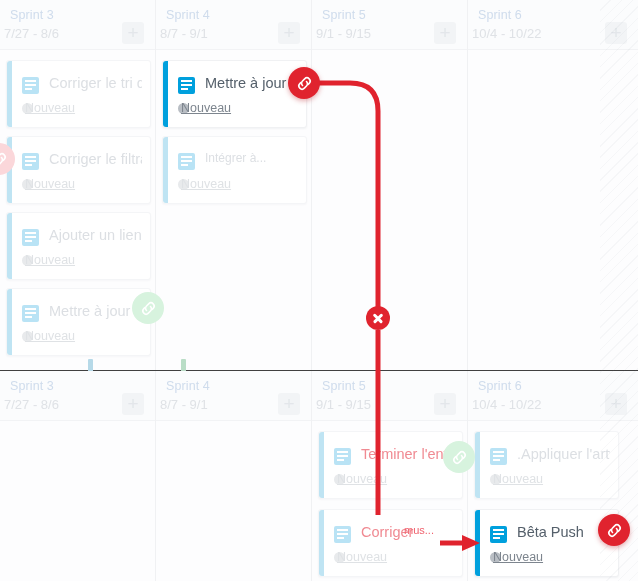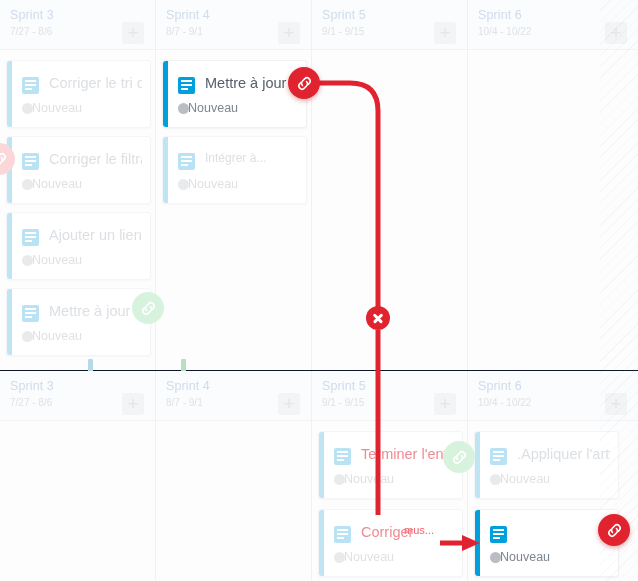--- a/index.html
+++ b/index.html
@@ -2,21 +2,21 @@
 <html><head>
 <meta charset="utf-8">
 <style>
   html,body{margin:0;padding:0;}
   body{
     width:638px;height:581px;overflow:hidden;
     background:#ffffff;
     font-family:"Liberation Sans","DejaVu Sans",sans-serif;
     -webkit-font-smoothing:antialiased;
   }
-  #stage{position:relative;width:638px;height:581px;overflow:hidden;background:#0f172a;}
+  #stage{position:relative;width:638px;height:581px;overflow:hidden;background:#404040;}
 
   
   .hatch{
     position:absolute;top:0;width:38px;height:581px;right:0;
     background-image:repeating-linear-gradient(135deg,
         rgba(0,0,0,0) 0px, rgba(0,0,0,0) 7px,
         rgba(120,130,145,0.055) 7px, rgba(120,130,145,0.055) 8px);
     pointer-events:none;
   }
 
@@ -39,22 +39,22 @@
   .colhead{
     position:absolute;left:0;right:0;top:0;height:50px;
     background:#fbfcfd;border-bottom:1px solid #f2f3f5;
     box-sizing:border-box;
   }
   .colhead .nm{
     position:absolute;left:10px;top:8px;
     font-size:12.5px;color:#cfdcec;letter-spacing:.1px;white-space:nowrap;
   }
   .colhead .dt{
-    position:absolute;left:10px;top:26px;
-    font-size:10px;color:#dfe2e6;white-space:nowrap;
+    position:absolute;left:4px;top:26px;
+    font-size:13px;color:#dfe2e6;white-space:nowrap;
   }
   .colhead .plus{
     position:absolute;right:11px;top:22px;width:22px;height:22px;
     border-radius:3px;background:#f2f4f6;
     color:#e3e6ea;font-size:19px;line-height:21px;text-align:center;
     font-weight:300;
   }
 
   
   .card{
@@ -78,21 +78,21 @@
   .card .licon i:nth-child(2){top:7px;width:11px;}
   .card .licon i:nth-child(3){top:11px;width:7px;}
   .card .ttl{
     position:absolute;left:42px;top:14px;right:8px;
     font-size:14.5px;white-space:nowrap;overflow:hidden;
   }
   .card .dot{
     position:absolute;left:15px;top:42px;width:11px;height:11px;border-radius:50%;
   }
   .card .st{
-    position:absolute;left:25px;top:40px;font-size:12.5px;white-space:nowrap;
+    position:absolute;left:18px;top:40px;font-size:12.5px;white-space:nowrap;text-decoration:underline;
   }
 
   
   .card.ghost{border-color:#f4f5f7;box-shadow:0 1px 2px rgba(20,30,50,.03);}
   .card.ghost .stripe{background:#bfe4f3;}
   .card.ghost .licon{background:#b9e3f5;}
   .card.ghost .ttl{color:#dcdfe3;}
   .card.ghost .dot{background:#e8eaec;}
   .card.ghost .st{color:#dfe2e5;}
 
@@ -321,20 +321,21 @@
       <div class="st">Nouveau</div>
     </div>
 
     <div class="card active" style="left:474px;top:138px;width:145px;height:68px;">
       <div class="stripe"></div>
       <div class="licon">
           <i></i>
           <i></i>
           <i></i>
         </div>
+      <div class="ttl">Bêta Push</div>
       <div class="dot"></div>
       <div class="st">Nouveau</div>
     </div>
   </div>
 
   <div class="hatch"></div>
 
   <svg class="conn" viewBox="0 0 638 581">
     <path d="M 303 83 L 350 83 Q 378 83 378 111 L 378 306" fill="none" stroke="#e0232e" stroke-width="5" stroke-linecap="round"></path>
     <path d="M 378 330 L 378 437" fill="none" stroke="#e0232e" stroke-width="5" stroke-linecap="butt"></path>

